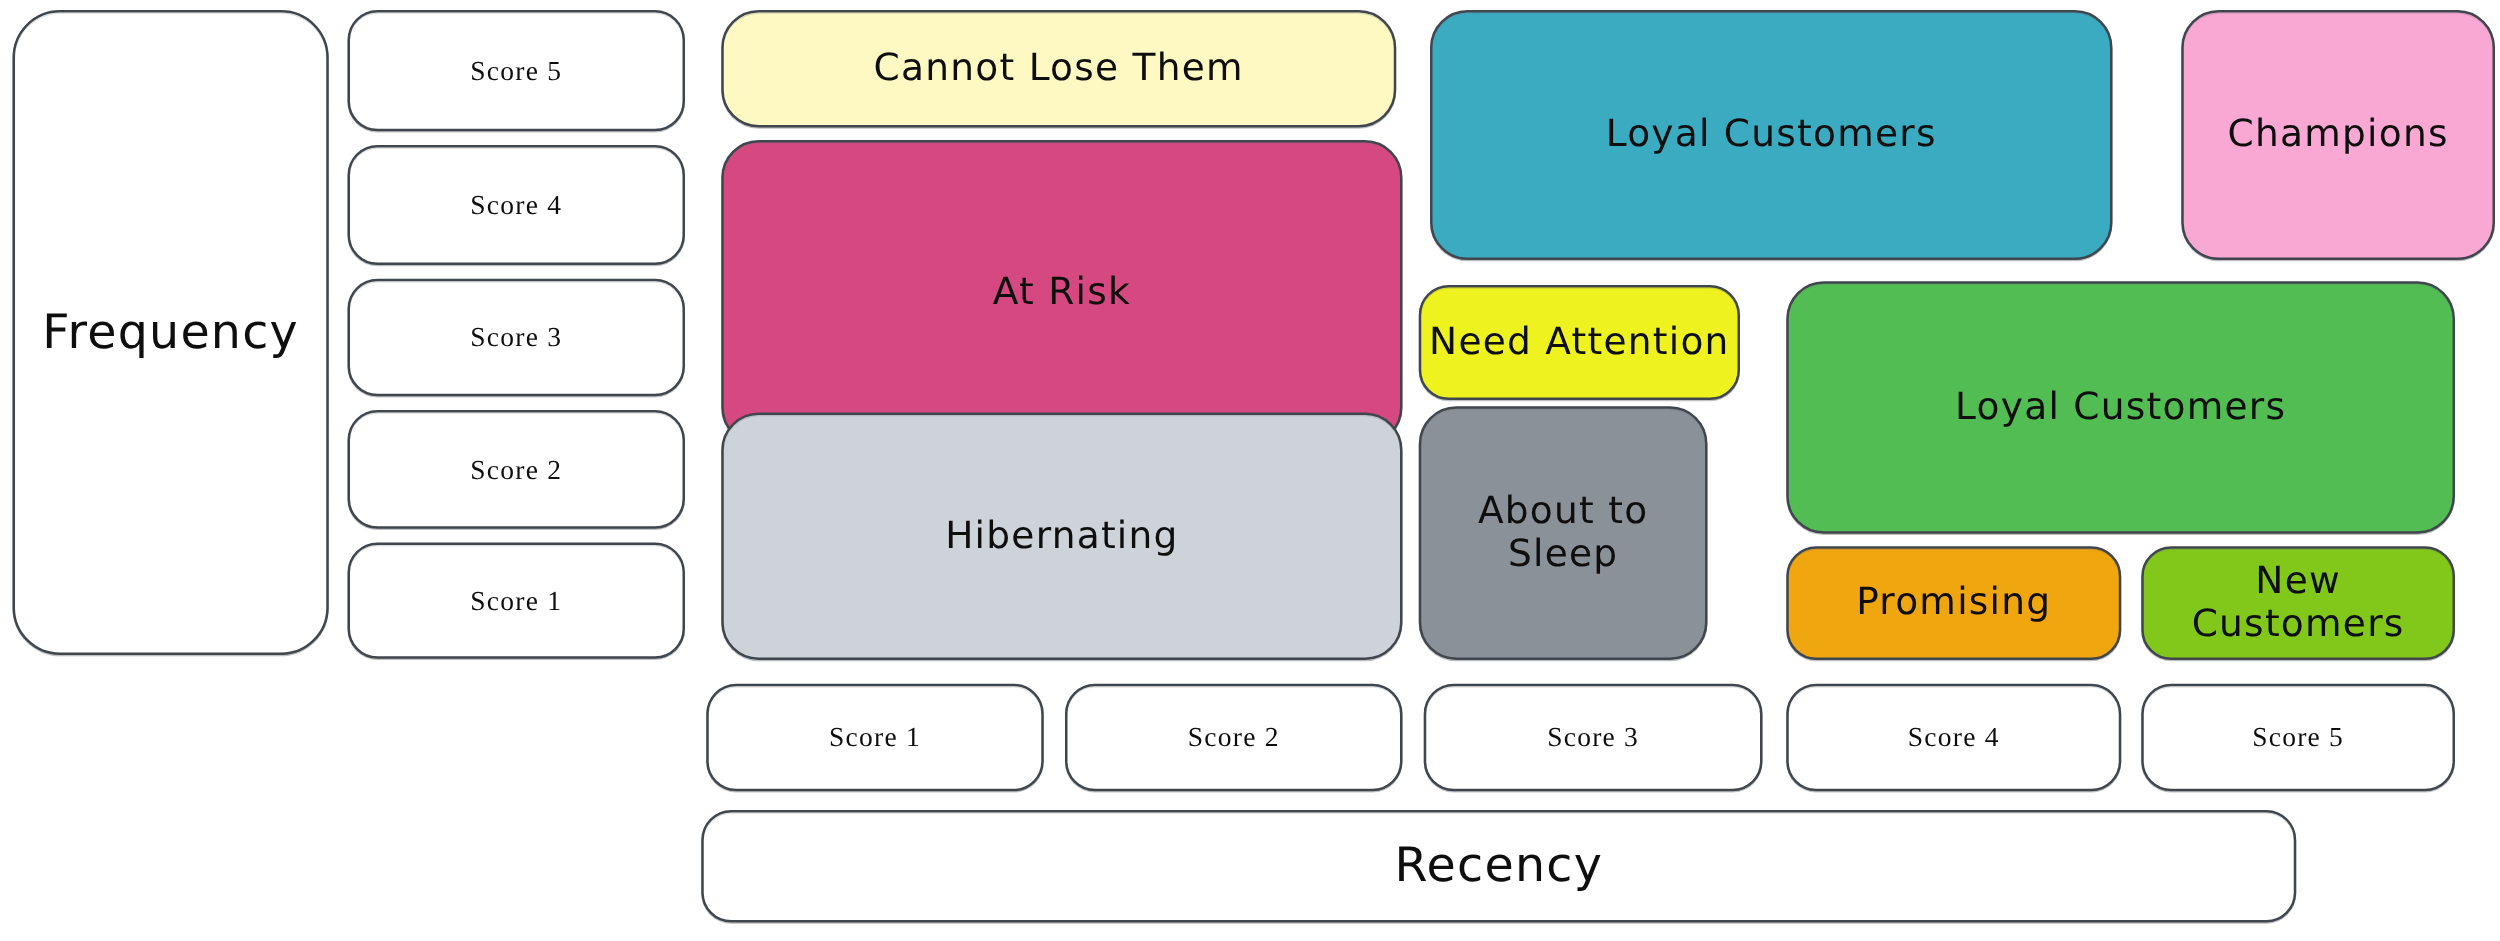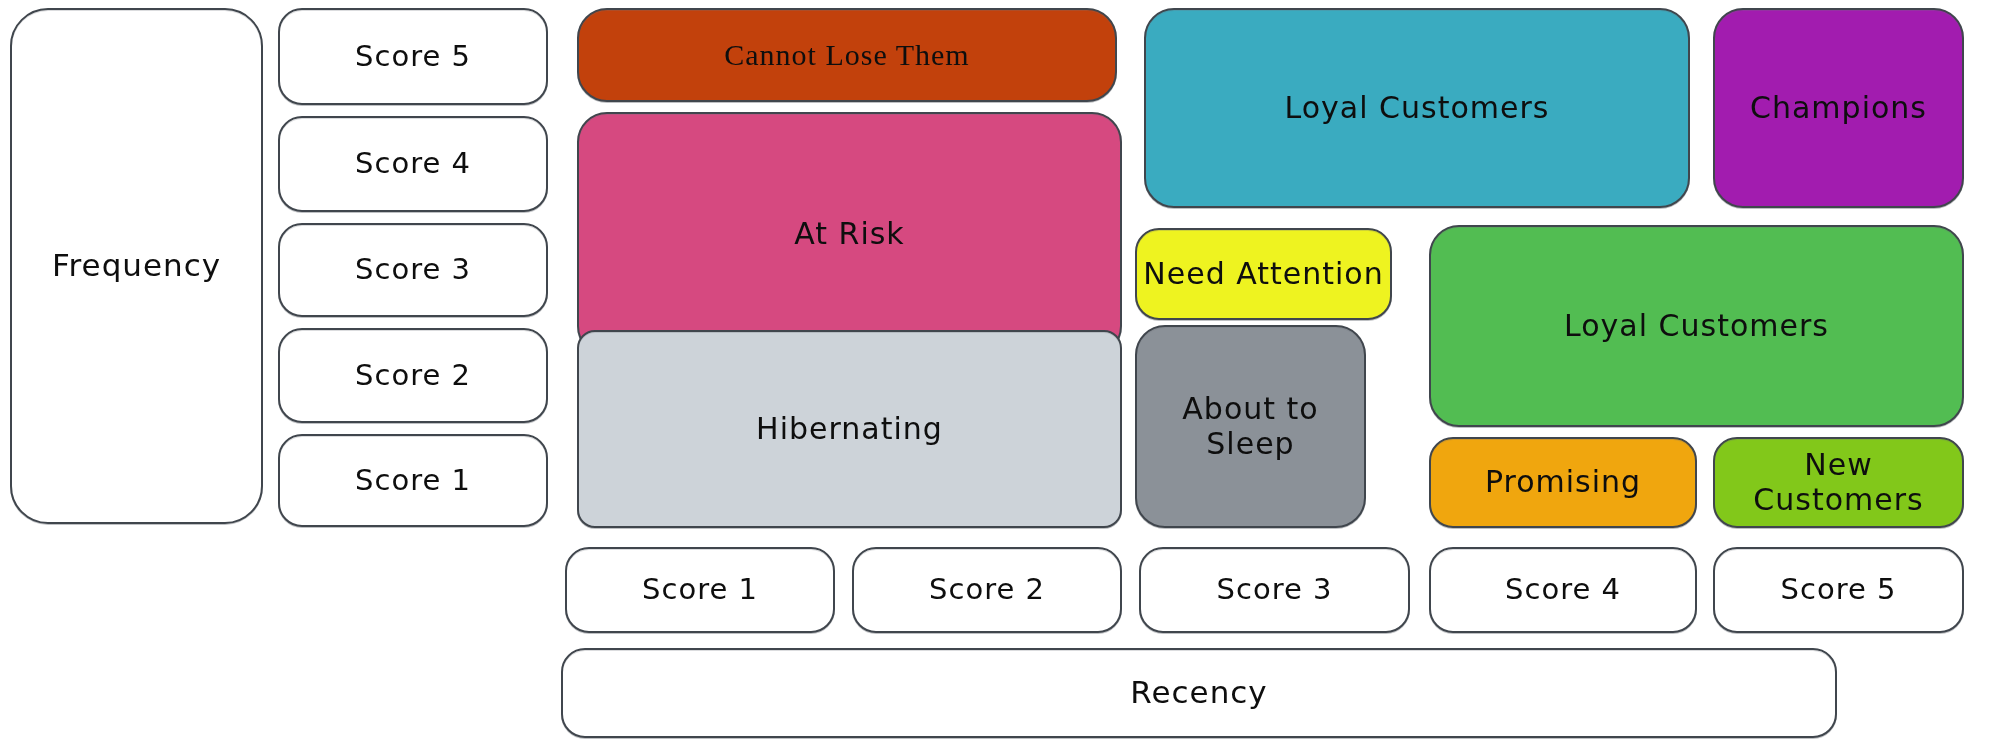--- a/index.html
+++ b/index.html
@@ -20,32 +20,32 @@
     background:#ffffff;
     box-sizing:border-box;
     font-size:30px;
     letter-spacing:1px;
     line-height:1.15;
     font-weight:500;
   }
   .r-big{border-radius:30px;}
   .r-med{border-radius:24px;}
   .r-tall{border-radius:38px;}
-  .score{font-size:29px;}
-  .axis-label{font-size:31px;}
+  .score{font-size:22px;font-family:Liberation Serif, serif;}
+  .axis-label{font-size:38px;}
   
   #freq-axis      {left:10px;  top:8px;   width:253px;  height:516px;}
   #fscore5        {left:278px; top:8px;   width:270px;  height:97px;}
   #fscore4        {left:278px; top:116px; width:270px;  height:96px;}
   #fscore3        {left:278px; top:223px; width:270px;  height:94px;}
   #fscore2        {left:278px; top:328px; width:270px;  height:95px;}
   #fscore1        {left:278px; top:434px; width:270px;  height:93px;}
   #cannot-lose    {left:577px; top:8px;   width:540px;  height:94px;}
   #at-risk        {left:577px; top:112px; width:545px;  height:244px;}
-  #hibernating    {left:577px; top:330px; width:545px;  height:198px;border-radius:18px;}
+  #hibernating    {left:577px; top:330px; width:545px;  height:198px;}
   #loyal-teal     {left:1144px;top:8px;   width:546px;  height:200px;}
   #champions      {left:1713px;top:8px;   width:251px;  height:200px;}
   #need-attention {left:1135px;top:228px; width:257px;  height:92px;}
   #loyal-green    {left:1429px;top:225px; width:535px;  height:202px;}
   #about-to-sleep {left:1135px;top:325px; width:231px;  height:203px;}
   #promising      {left:1429px;top:437px; width:268px;  height:91px;}
   #new-customers  {left:1713px;top:437px; width:251px;  height:91px;}
   #rscore1        {left:565px; top:547px; width:270px;  height:86px;}
   #rscore2        {left:852px; top:547px; width:270px;  height:86px;}
   #rscore3        {left:1139px;top:547px; width:271px;  height:86px;}
@@ -59,25 +59,25 @@
 <div class="canvas">
 
   <div class="box r-tall axis-label" id="freq-axis">Frequency</div>
 
   <div class="box r-med score" id="fscore5">Score 5</div>
   <div class="box r-med score" id="fscore4">Score 4</div>
   <div class="box r-med score" id="fscore3">Score 3</div>
   <div class="box r-med score" id="fscore2">Score 2</div>
   <div class="box r-med score" id="fscore1">Score 1</div>
 
-  <div class="box r-big" id="cannot-lose" style="background: #c2410c; font-family: Liberation Serif, serif;">Cannot Lose Them</div>
+  <div class="box r-big" id="cannot-lose" style="background: #fef9c3;">Cannot Lose Them</div>
   <div class="box r-big" id="at-risk" style="background: rgb(214, 73, 128);">At Risk</div>
   <div class="box r-big" id="hibernating" style="background: rgb(205, 211, 217);">Hibernating</div>
   <div class="box r-big" id="loyal-teal" style="background: rgb(58, 171, 192);">Loyal Customers</div>
-  <div class="box r-big" id="champions" style="background: #a21caf;">Champions</div>
+  <div class="box r-big" id="champions" style="background: #f9a8d4; margin-left: 32px;">Champions</div>
   <div class="box r-med" id="need-attention" style="background: rgb(238, 243, 32);">Need Attention</div>
   <div class="box r-big" id="loyal-green" style="background: rgb(82, 189, 82);">Loyal Customers</div>
   <div class="box r-big" id="about-to-sleep" style="background: rgb(139, 145, 152);">About to Sleep</div>
   <div class="box r-med" id="promising" style="background: rgb(240, 166, 14);">Promising</div>
   <div class="box r-med" id="new-customers" style="background: rgb(130, 200, 26);">New Customers</div>
 
   <div class="box r-med score" id="rscore1">Score 1</div>
   <div class="box r-med score" id="rscore2">Score 2</div>
   <div class="box r-med score" id="rscore3">Score 3</div>
   <div class="box r-med score" id="rscore4">Score 4</div>

